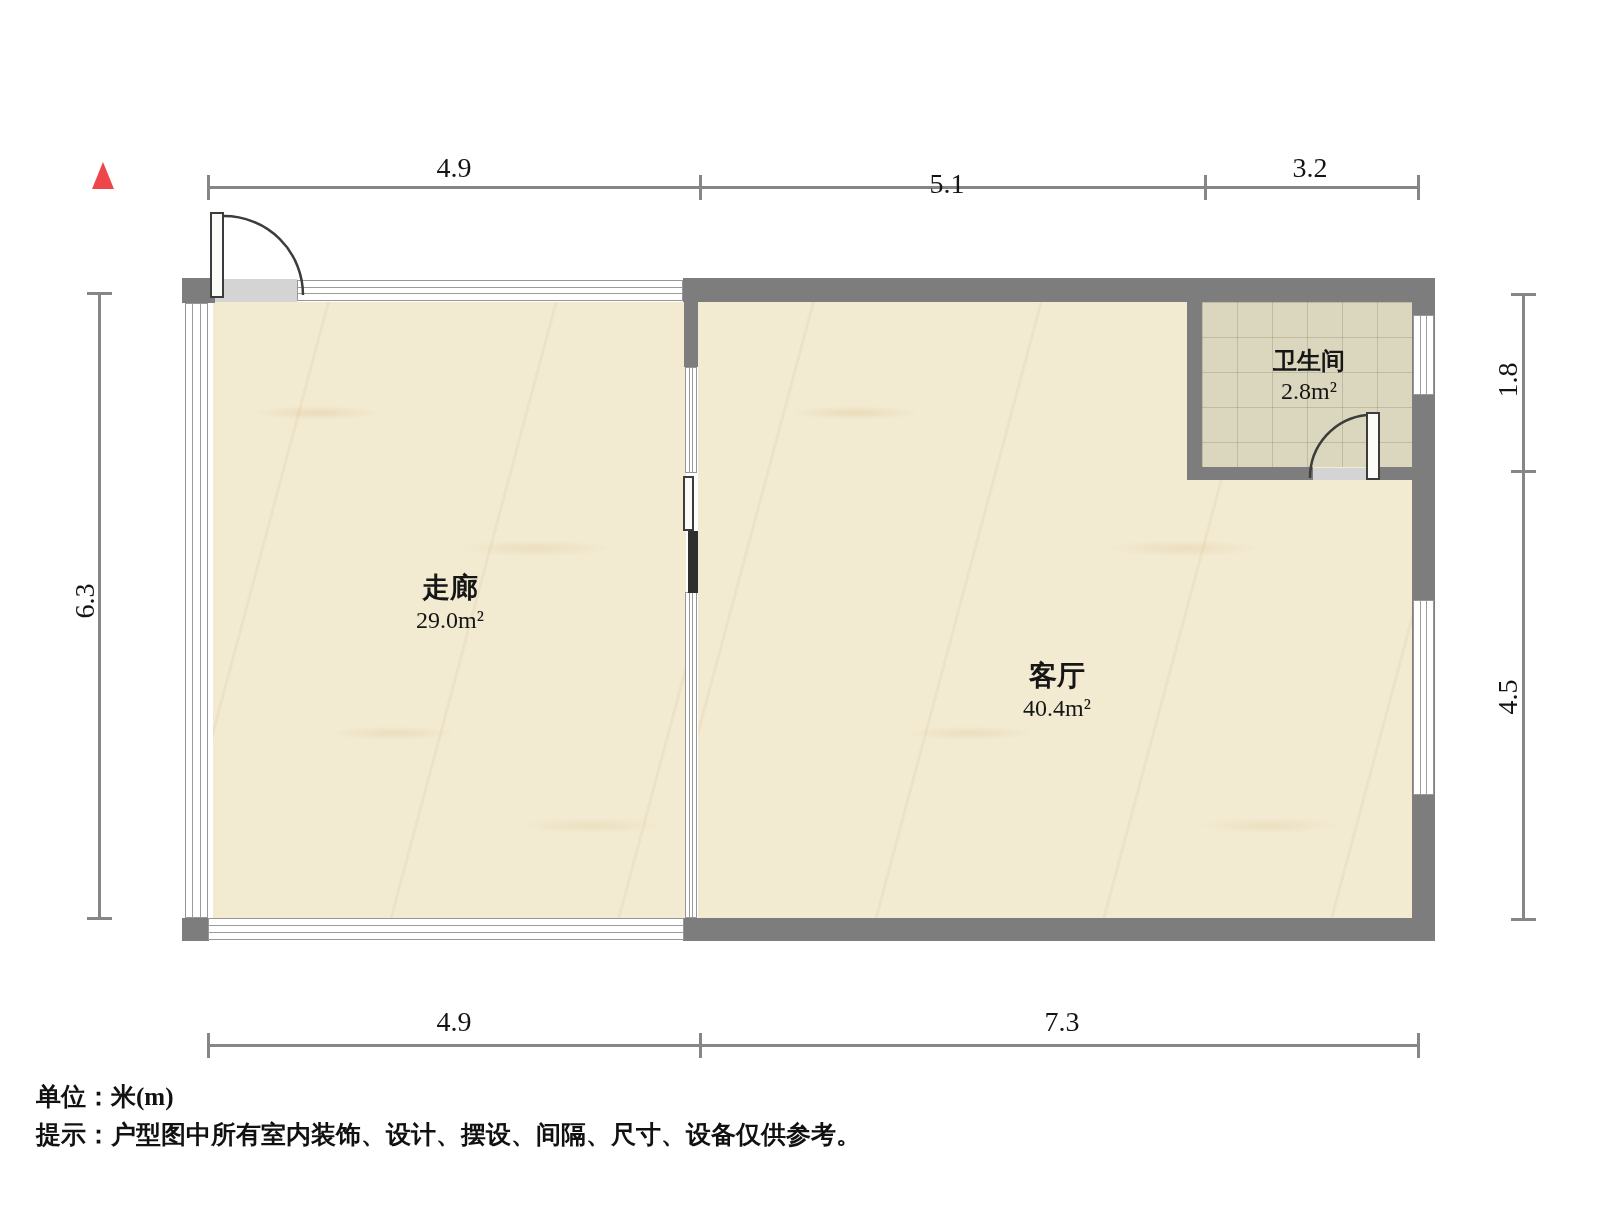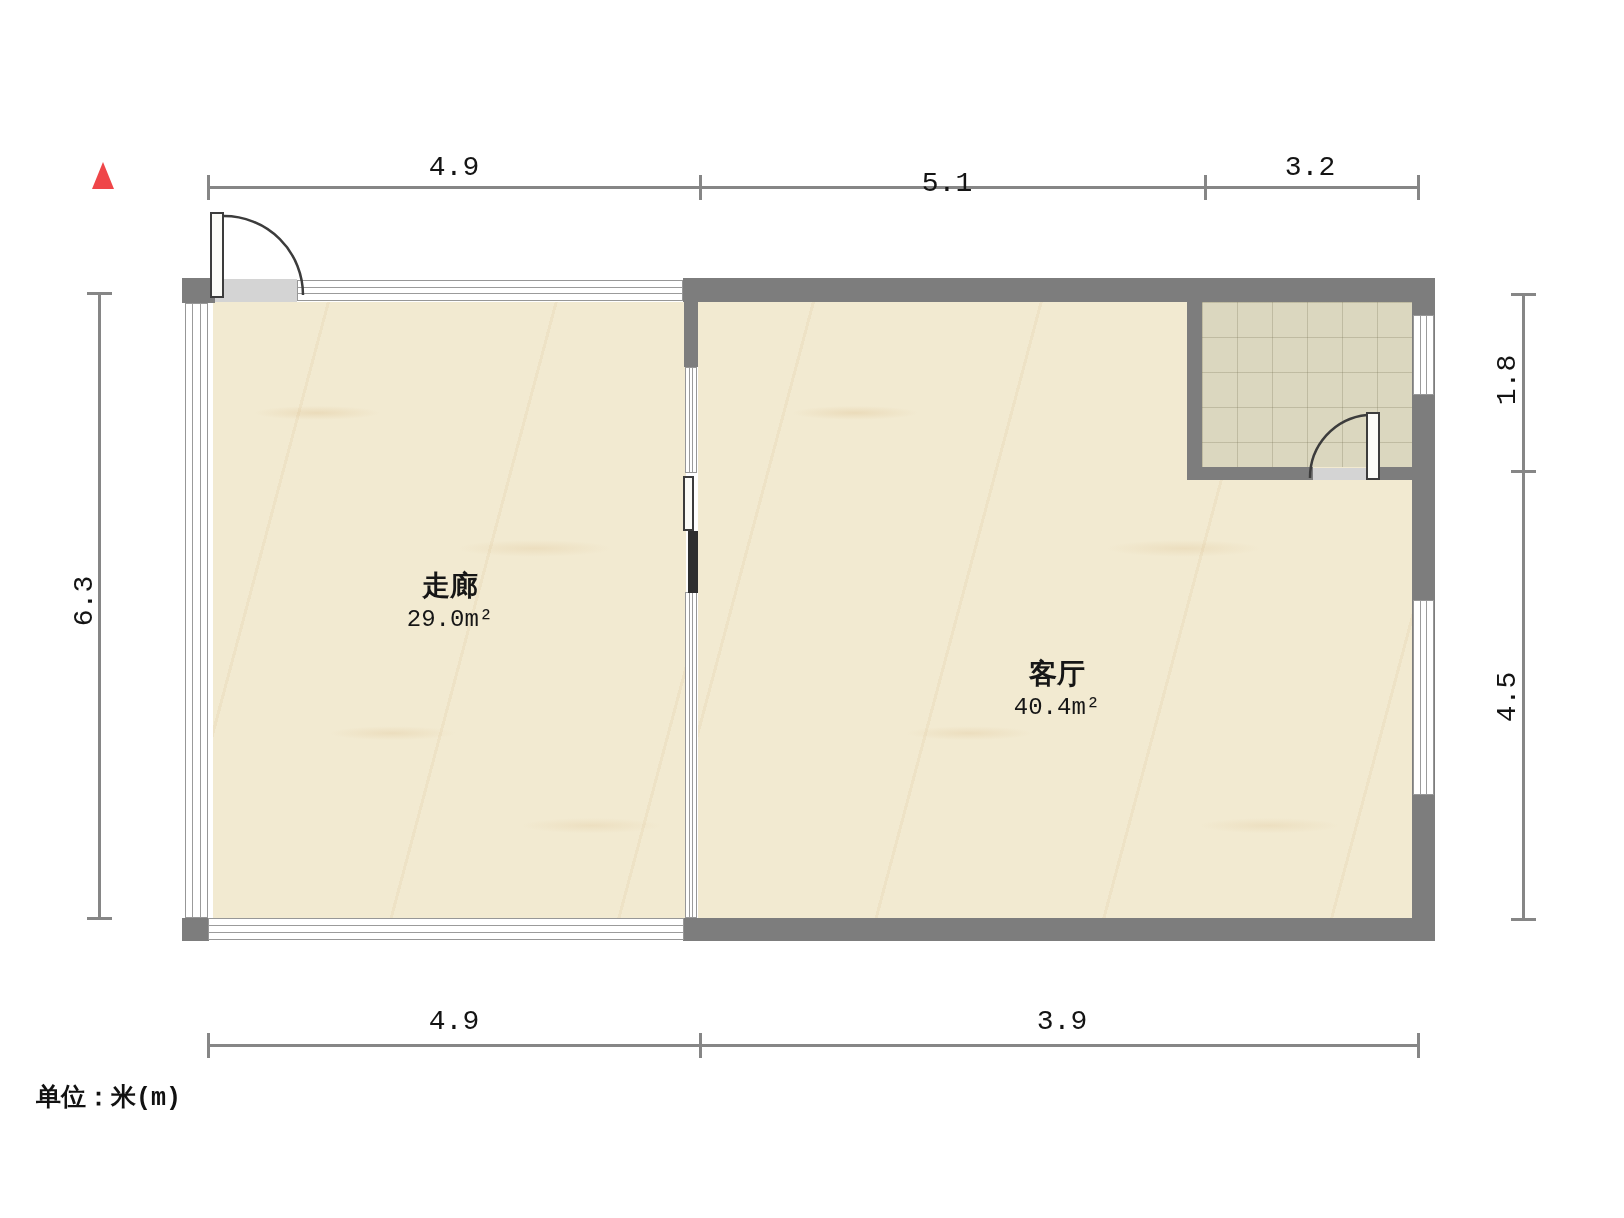--- a/index.html
+++ b/index.html
@@ -1,18 +1,18 @@
 <!DOCTYPE html>
 <html><head>
 <meta charset="utf-8">
 <style>
   html,body{margin:0;padding:0;background:#ffffff;}
   .canvas{
     position:relative;width:1600px;height:1218px;background:#ffffff;overflow:hidden;
-    font-family:Liberation Mono, monospace;color:#1b1b1b;
+    font-family:Liberation Serif, serif;color:#1b1b1b;
   }
   
   .dline-h{position:absolute;height:3px;background:#868686;}
   .dline-v{position:absolute;width:3px;background:#868686;}
   .tick-v{position:absolute;width:3px;height:25px;background:#868686;}
   .tick-h{position:absolute;width:25px;height:3px;background:#868686;}
   .dim-label{position:absolute;width:200px;text-align:center;font-size:28px;color:#141414;}
   .dim-label-rot{position:absolute;width:120px;height:30px;line-height:30px;text-align:center;
     font-size:28px;color:#141414;transform:rotate(-90deg);}
   
@@ -68,21 +68,21 @@
     <div class="dim-label" style="left:847px;top:168px;">5.1</div>
     <div class="dim-label" style="left:1210px;top:152px;">3.2</div>
   </div>
 
   <div>
     <div class="dline-h" style="left:208px;top:1044px;width:1212px;"></div>
     <div class="tick-v" style="left:207px;top:1033px;"></div>
     <div class="tick-v" style="left:699px;top:1033px;"></div>
     <div class="tick-v" style="left:1417px;top:1033px;"></div>
     <div class="dim-label" style="left:354px;top:1006px;">4.9</div>
-    <div class="dim-label" style="left:962px;top:1006px;">3.9</div>
+    <div class="dim-label" style="left:962px;top:1006px;">7.3</div>
   </div>
 
   <div>
     <div class="dline-v" style="left:98px;top:293px;height:627px;"></div>
     <div class="tick-h" style="left:87px;top:292px;"></div>
     <div class="tick-h" style="left:87px;top:917px;"></div>
     <div class="dim-label-rot" style="left:25px;top:586px;">6.3</div>
   </div>
 
   <div>
@@ -130,16 +130,21 @@
   </svg>
 
   <div class="room-label" style="left:350px;top:572px;">
     <div class="rname">走廊</div>
     <div class="rarea">29.0m²</div>
   </div>
   <div class="room-label" style="left:957px;top:660px;">
     <div class="rname">客厅</div>
     <div class="rarea">40.4m²</div>
   </div>
+  <div class="room-label small" style="left:1209px;top:346px;">
+    <div class="rname">卫生间</div>
+    <div class="rarea">2.8m²</div>
+  </div>
 
   <div class="note" style="top:1080px;">单位：米(m)</div>
+  <div class="note" style="top:1118px;">提示：户型图中所有室内装饰、设计、摆设、间隔、尺寸、设备仅供参考。</div>
 
 </div>
 
 </body></html>

